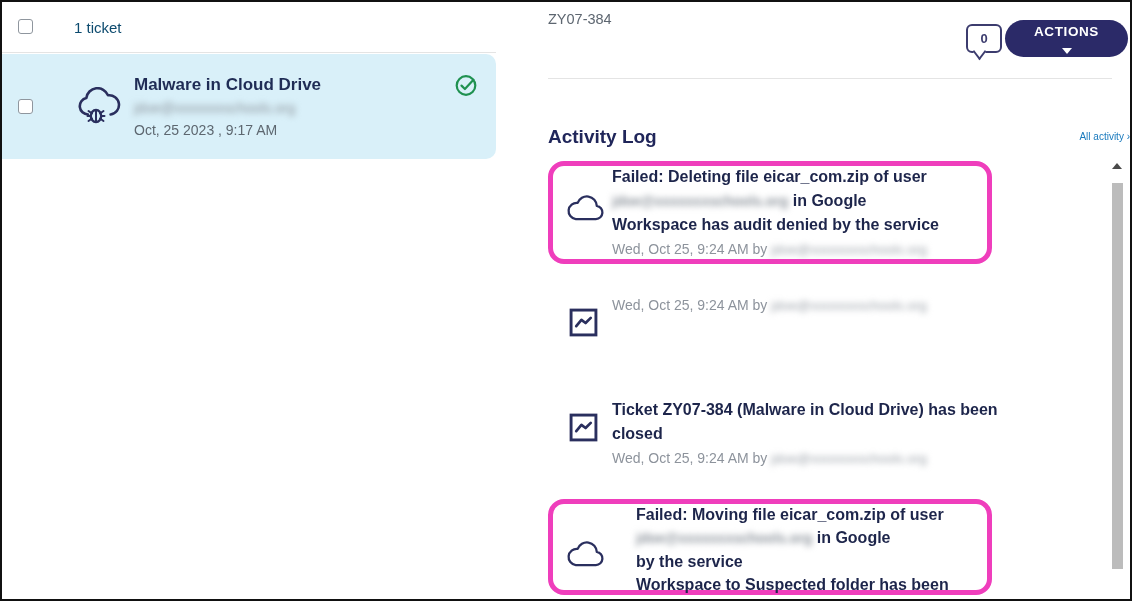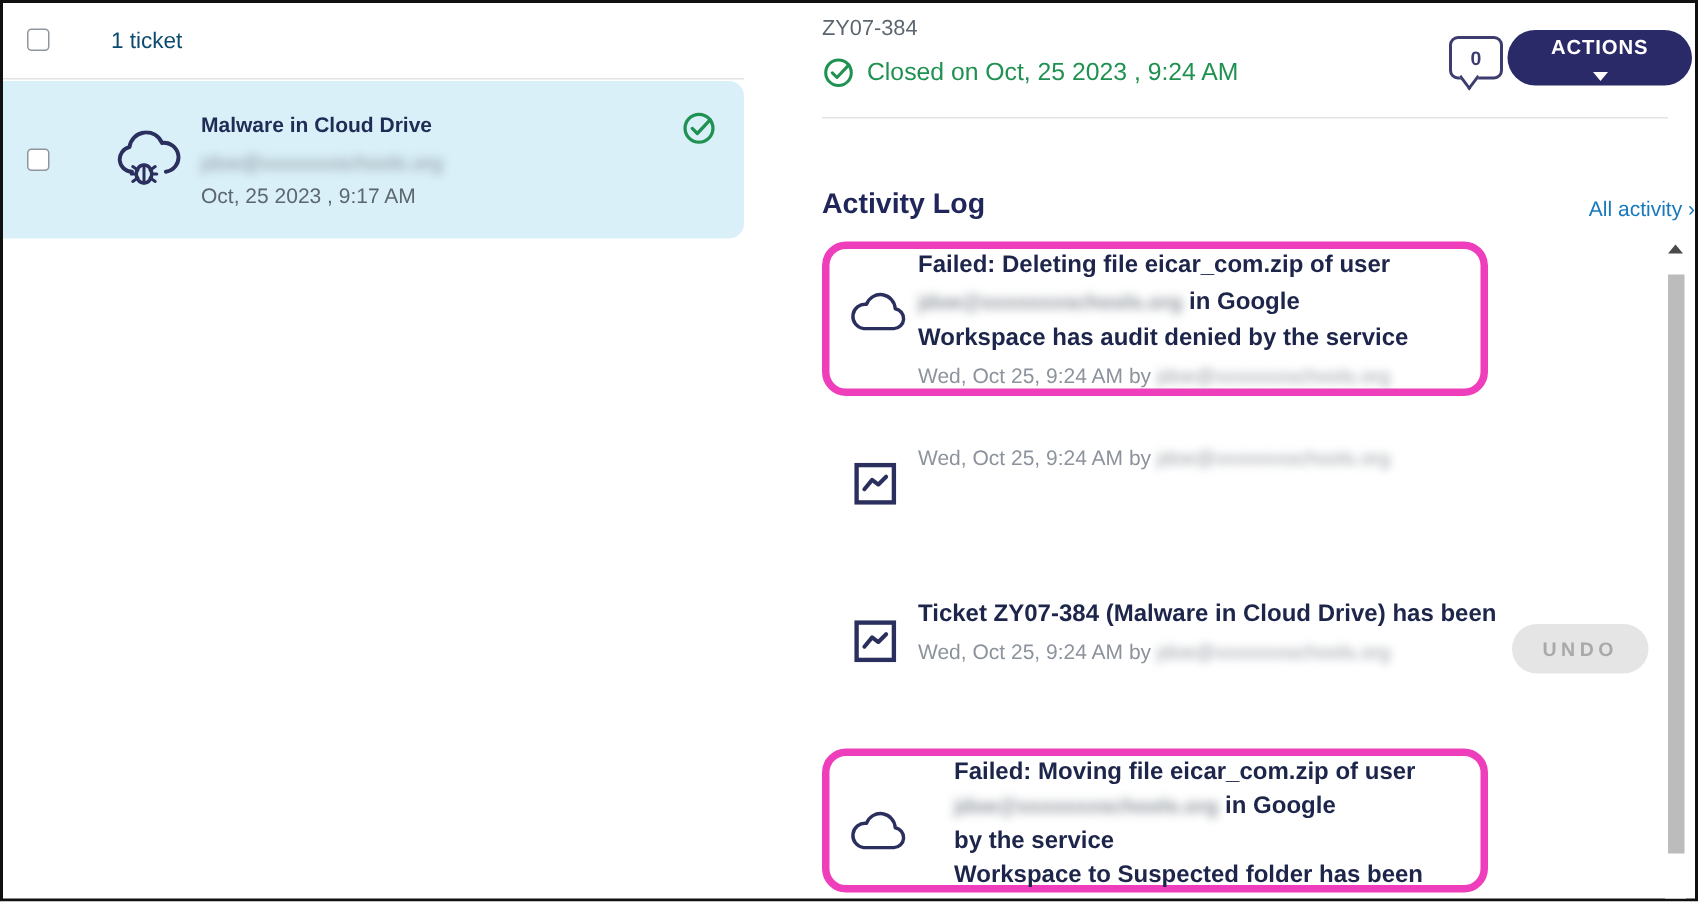--- a/index.html
+++ b/index.html
@@ -7,38 +7,38 @@
     position:relative;width:1132px;height:601px;box-sizing:border-box;
     border:2px solid #111;background:#fff;overflow:hidden;
     font-family:"Liberation Sans","DejaVu Sans",sans-serif;color:#21294f;
   }
   .abs{position:absolute;}
   
   .checkbox{width:15px;height:15px;border:1.5px solid #8f969e;border-radius:3px;background:#fff;box-sizing:border-box;}
   .count-label{font-size:15px;color:#0c4a6e;}
   .divider{background:#e4e4e4;height:1px;}
   .ticket-card{left:0;top:52px;width:494px;height:105px;background:#d9f0f9;border-radius:0 10px 10px 0;}
-  .ticket-title{font-size:14px;font-weight:700;color:#1f2c55;}
+  .ticket-title{font-size:17px;font-weight:700;color:#1f2c55;}
   .ticket-time{font-size:14px;color:#5d6770;}
   .blur-email{display:inline-block;filter:blur(3.2px);color:#8d949c;font-size:14px;white-space:nowrap;}
   
   .ticket-id{font-size:14.5px;color:#5d6670;}
   .status-row{display:flex;align-items:center;gap:8px;}
   .status-text{font-size:16.5px;color:#1f9150;}
   .comment-badge{width:32px;height:25px;border:2px solid #3c3c6e;border-radius:6px;background:#fff;
     display:flex;align-items:center;justify-content:center;font-size:13px;font-weight:700;color:#3c3c6e;position:relative;}
   .comment-badge::after{content:"";position:absolute;left:6px;bottom:-6px;width:9px;height:9px;background:#fff;
     border-right:2px solid #3c3c6e;border-bottom:2px solid #3c3c6e;transform:rotate(45deg) skew(8deg,8deg);}
   .actions-btn{width:123px;height:37px;border-radius:19px;background:#2b2a68;border:none;
     display:flex;align-items:center;justify-content:center;gap:9px;cursor:pointer;}
   .actions-label{color:#fff;font-size:13.5px;font-weight:700;letter-spacing:.6px;}
   .caret-down{width:0;height:0;border-left:5px solid transparent;border-right:5px solid transparent;border-top:6px solid #fff;}
   
   .al-title{font-size:19px;font-weight:700;color:#20265a;}
-  .al-link{font-size:14px;color:#1879bd;text-decoration:none;cursor:pointer;}
+  .al-link{font-size:10px;color:#1879bd;text-decoration:none;cursor:pointer;}
   .a-lines{font-size:16px;font-weight:700;line-height:24px;color:#1d254b;}
   .a-lines.tight{line-height:23px;margin-left:24px;}
   .a-time{font-size:14px;color:#8d939c;margin-top:4px;font-weight:400;}
   .a-time .blur-email{filter:blur(3px);font-size:13.5px;color:#9aa0a8;}
   .hl-box{border:5px solid #ef3ebc;border-radius:16px;box-sizing:border-box;background:transparent;}
   .undo-btn{width:91px;height:33px;border-radius:17px;background:#e5e5e5;border:none;color:#a9a9a9;
     font-size:13px;font-weight:700;letter-spacing:3px;font-family:inherit;cursor:pointer;}
   
   .sb-arrow{width:0;height:0;border-left:5px solid transparent;border-right:5px solid transparent;border-bottom:6px solid #4a4a4a;}
   .sb-thumb{width:11px;background:#bcbcbc;}
@@ -67,29 +67,20 @@
     <div class="abs ticket-time" style="left:132px;top:68px;">Oct, 25 2023 , 9:17 AM</div>
     <span class="abs" style="left:452px;top:19px;">
       <svg width="24" height="24" viewBox="0 0 24 24">
         <circle cx="12" cy="12.5" r="9.3" fill="none" stroke="#1f9150" stroke-width="2.2"></circle>
         <path d="M7.5 12.6 l3.4 3.4 L19.5 6.8" fill="none" stroke="#1f9150" stroke-width="2.2" stroke-linecap="round" stroke-linejoin="round"></path>
       </svg>
     </span>
   </div>
 
   <div class="abs ticket-id" style="left:546px;top:9px;">ZY07-384</div>
-  <div class="abs status-row" style="left:546px;top:35px;">
-    <span>
-      <svg width="22" height="22" viewBox="0 0 24 24">
-        <circle cx="12" cy="12.5" r="9.3" fill="none" stroke="#1f9150" stroke-width="2.2"></circle>
-        <path d="M7.5 12.6 l3.4 3.4 L19.5 6.8" fill="none" stroke="#1f9150" stroke-width="2.2" stroke-linecap="round" stroke-linejoin="round"></path>
-      </svg>
-    </span>
-    <span class="status-text">Closed on Oct, 25 2023 , 9:24 AM</span>
-  </div>
 
   <div class="abs comment-badge" style="left:964px;top:22px;">
     <span>0</span>
   </div>
 
   <button class="abs actions-btn" style="left:1003px;top:18px;flex-direction:column;">
     <span class="actions-label">ACTIONS</span>
     <span class="caret-down"></span>
   </button>
 
@@ -129,26 +120,26 @@
 
   <span class="abs" style="left:567px;top:411px;">
     <svg width="29" height="29" viewBox="0 0 28 28">
       <rect x="2" y="2" width="24" height="24" fill="#fff" stroke="#2a2f5e" stroke-width="2.8"></rect>
       <polyline points="7,17.5 12,11.5 16,14.5 21,9.5" fill="none" stroke="#2a2f5e" stroke-width="2.6" stroke-linecap="round" stroke-linejoin="round"></polyline>
     </svg>
   </span>
   <div class="abs" style="left:610px;top:396px;width:400px;">
     <div class="a-lines">
       <div>Ticket ZY07-384 (Malware in Cloud Drive) has been</div>
+      <div>closed</div>
     </div>
     <div class="a-time">
       <span>Wed, Oct 25, 9:24 AM by</span> <span class="blur-email">jdoe@xxxxxxxschools.org</span>
     </div>
   </div>
-  <button class="abs undo-btn" style="left:1006px;top:414px;">UNDO</button>
 
   <div class="abs hl-box" style="left:546px;top:497px;width:444px;height:96px;"></div>
   <span class="abs" style="left:562px;top:537px;">
     <svg width="42" height="32" viewBox="0 0 48 36">
       <path d="M13.5 29.5 h23 a7.6 7.6 0 0 0 1-15.1 A11.3 11.3 0 0 0 15.6 11 a8.3 8.3 0 0 0-2.1 18.5z" fill="none" stroke="#2a2f5e" stroke-width="2.6" stroke-linejoin="round"></path>
     </svg>
   </span>
   <div class="abs" style="left:610px;top:501px;width:376px;">
     <div class="a-lines tight">
       <div>Failed: Moving file eicar_com.zip of user</div>

